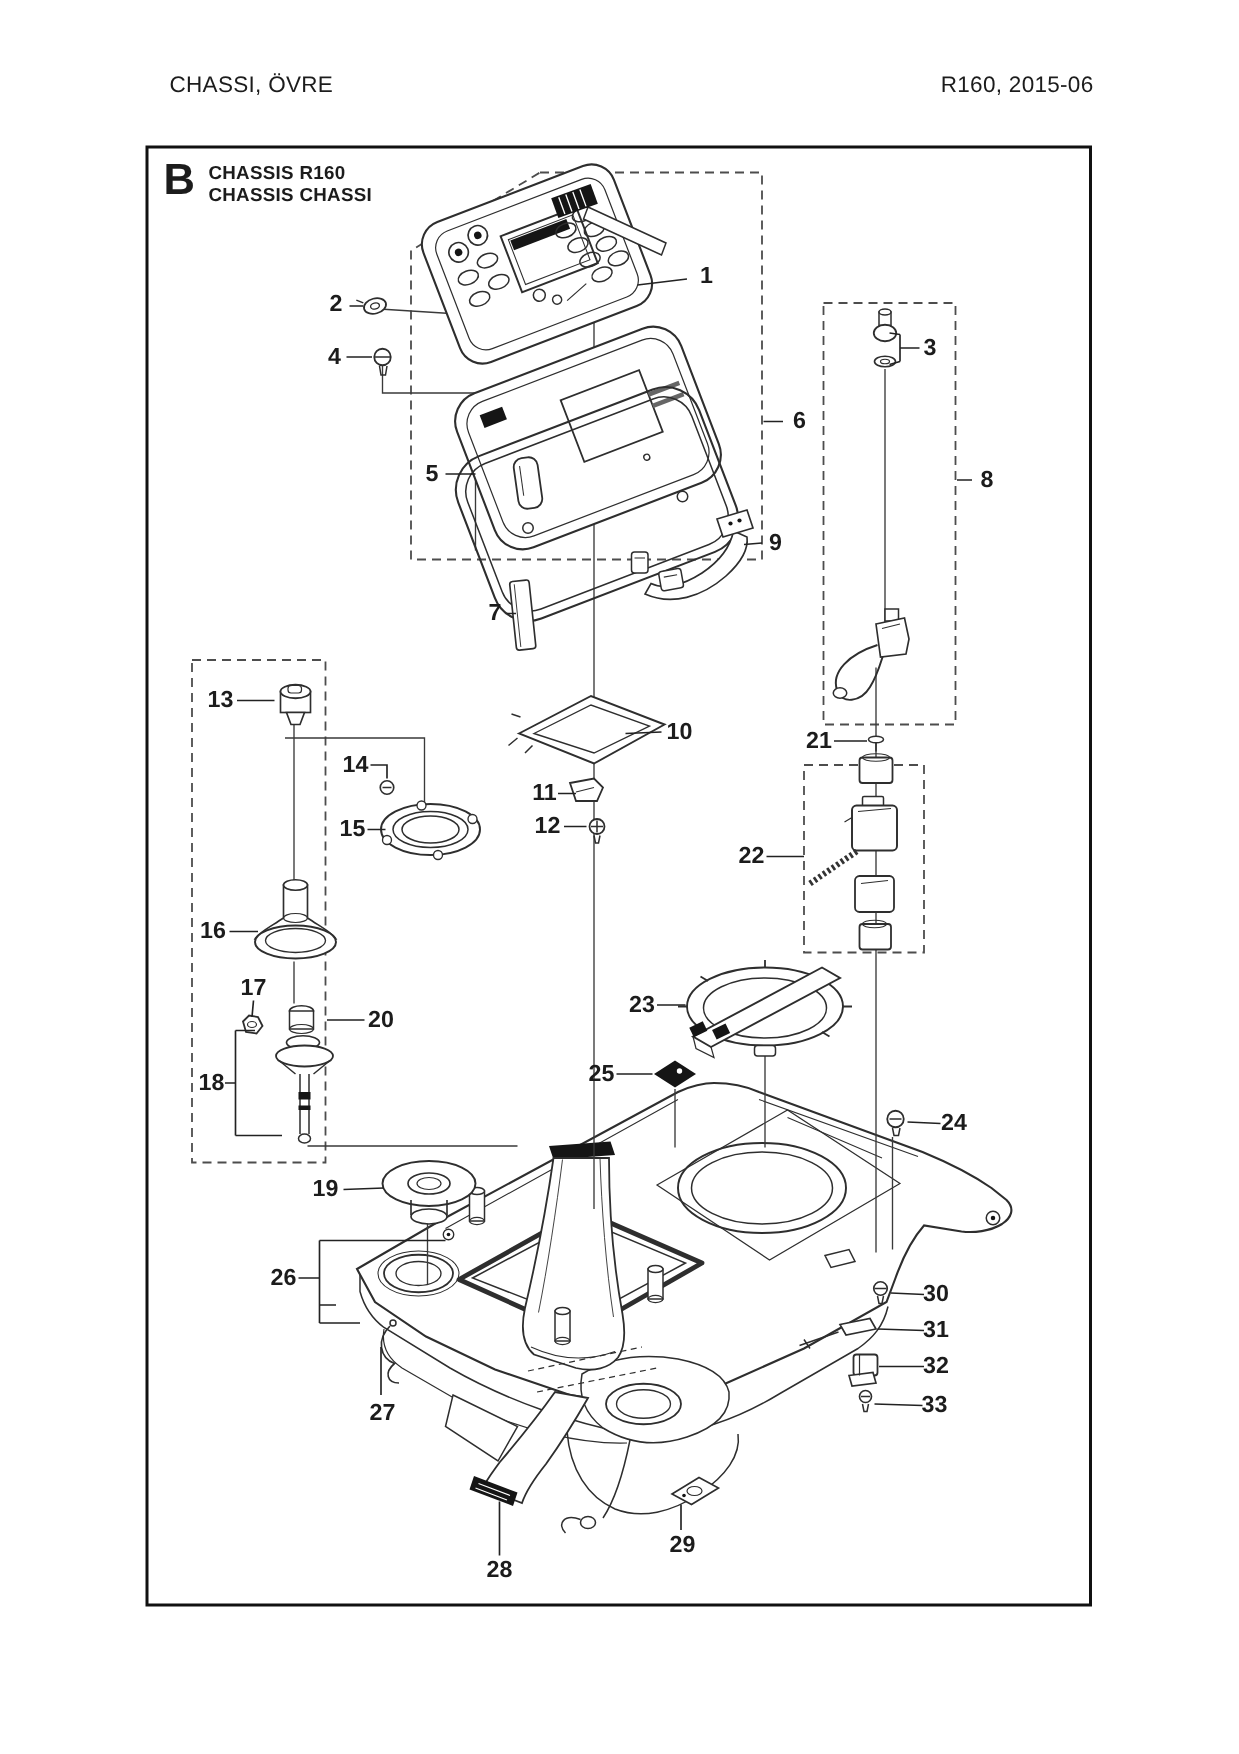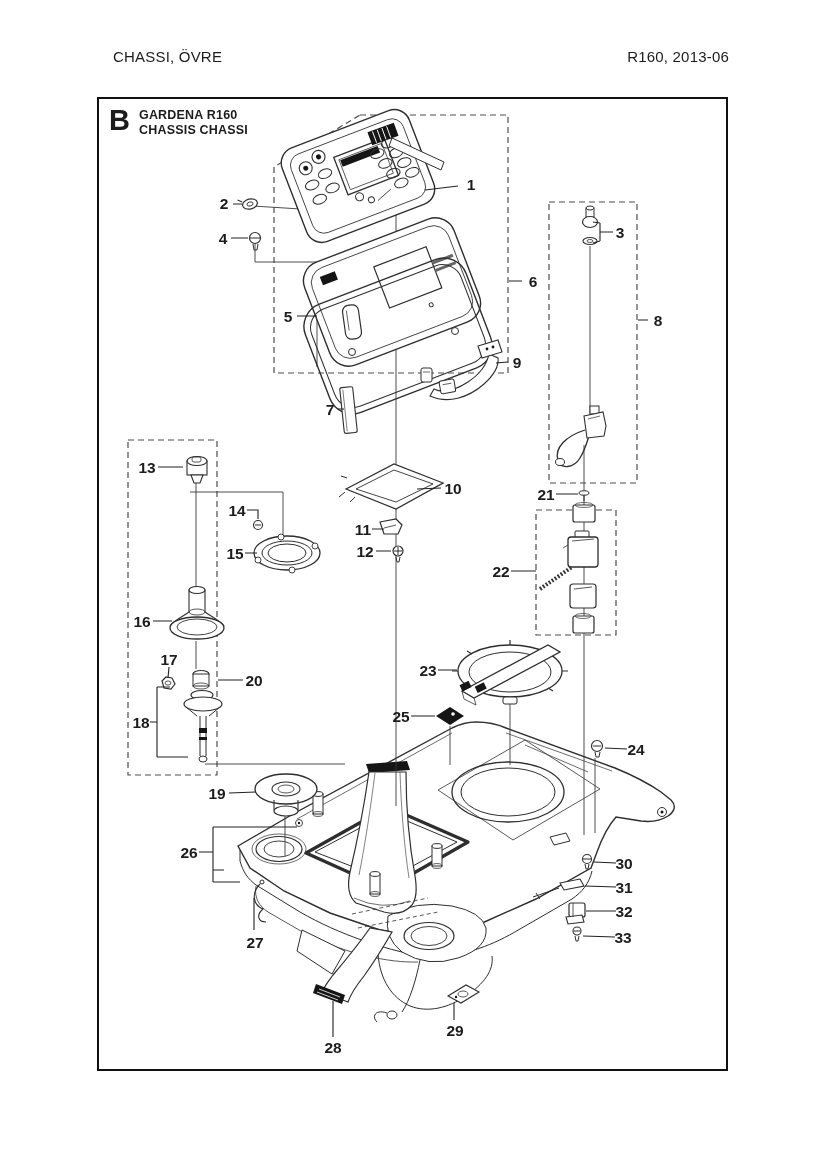--- a/index.html
+++ b/index.html
@@ -17,27 +17,27 @@
   .blk{fill:#151515;stroke:none;}
   .dashbox{stroke:var(--dash);fill:none;stroke-width:1.2;stroke-dasharray:6 4;}
   .asm{stroke:#3a3a3a;fill:none;stroke-width:.9;}
   .leader{stroke:#222;fill:none;stroke-width:1.1;}
   .plabel{font:700 15.5px "Liberation Sans",sans-serif;fill:var(--ink);}
 </style>
 </head>
 <body>
 
 <span class="hdr-left">CHASSI, ÖVRE</span>
-<span class="hdr-right">R160, 2013-06</span>
+<span class="hdr-right">R160, 2015-06</span>
 
 <div class="frame">
   <div class="frame-title">
     <span class="sec">B</span>
     <div class="tl">
-      <div>GARDENA R160</div>
+      <div>CHASSIS R160</div>
       <div>CHASSIS CHASSI</div>
     </div>
   </div>
 </div>
 
 <svg width="826" height="1169" viewBox="0 0 826 1169">
 
   <g>
     <path class="dashbox" d="M360,115 L508,115 L508,373 L274,373 L274,167 Z"></path>
     <rect class="dashbox" x="549" y="202" width="88" height="281"></rect>

